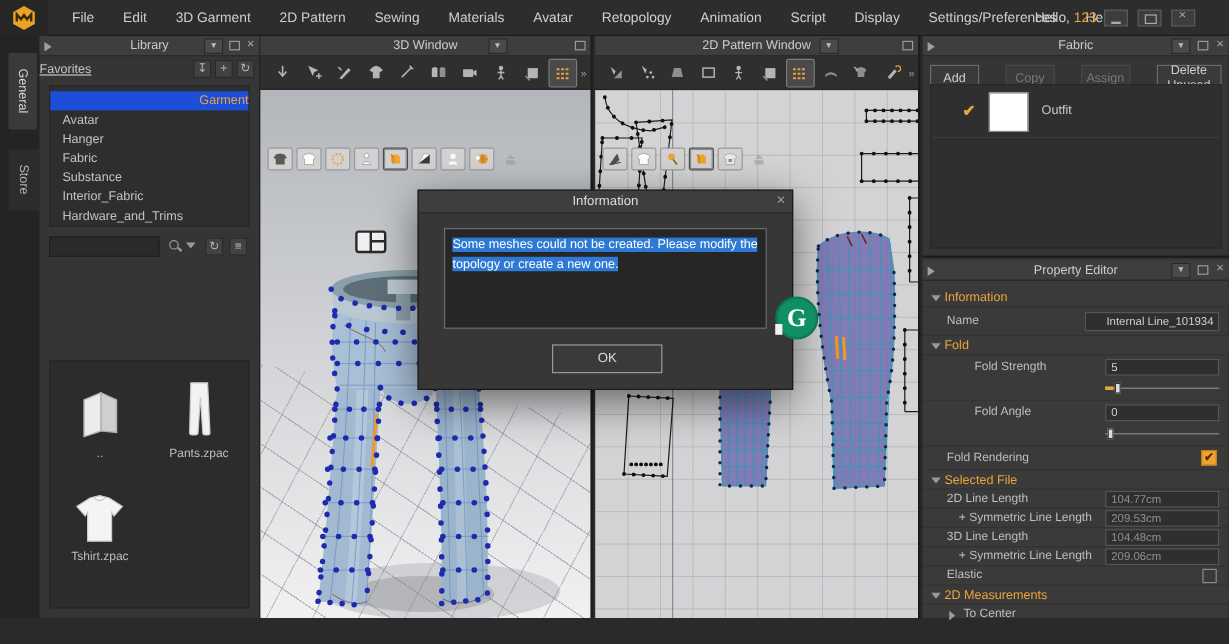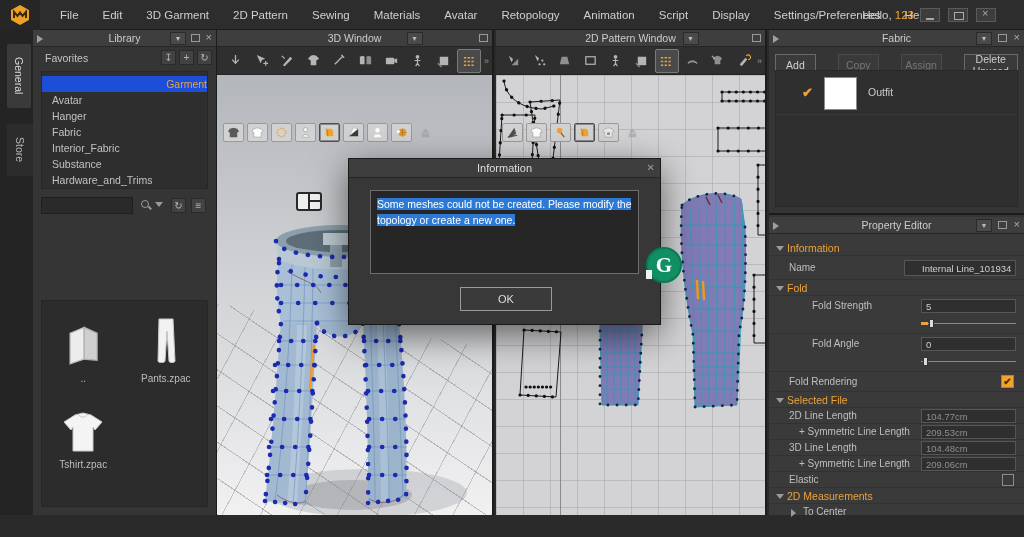--- a/index.html
+++ b/index.html
@@ -35,21 +35,21 @@
   .pin{position:absolute;left:4px;top:5px;width:0;height:0;border-left:6px solid #a0a0a0;
        border-top:4px solid transparent;border-bottom:4px solid transparent;}
   .hdrop{position:absolute;top:2px;width:16px;height:13px;background:#4a4a4a;border:1px solid #2a2a2a;
          color:#bbb;font-size:7px;text-align:center;line-height:12px;}
   .hfloat{position:absolute;top:4px;width:9px;height:8px;border:1px solid #9a9a9a;}
   .hclose{position:absolute;top:1px;color:#aaa;font-size:11px;}
 
   
   .library{position:absolute;left:33px;top:30px;width:184px;height:485px;background:#353535;border-right:1px solid #1c1c1c;}
   .library .hdrop{right:30px;} .library .hfloat{right:16px;} .library .hclose{right:4px;}
-  .favrow{position:relative;height:22px;line-height:22px;padding-left:12px;font-size:10.5px;color:#c4c4c4;}
+  .favrow{position:relative;height:22px;line-height:22px;padding-left:0;font-size:10.5px;color:#c4c4c4;text-decoration:underline;}
   .favicons{position:absolute;right:4px;top:3px;display:flex;gap:3px;}
   .sicon{width:15px;height:15px;background:#424242;border:1px solid #2a2a2a;color:#b5b5b5;
          font-size:10px;text-align:center;line-height:14px;}
   .favlist{margin:2px 8px 0 8px;background:#2e2e2e;border:1px solid #272727;padding:4px 0;height:118px;}
   .fitem{height:16px;line-height:16px;padding-left:10px;font-size:10.5px;color:#c2c2c2;}
   .fitem.sel{background:#1d4ed8;color:#eba33b;text-align:right;}
   .searchrow{position:relative;margin:8px 8px 0 8px;height:17px;}
   .searchbox{width:92px;height:17px;background:#2a2a2a;border:1px solid #1f1f1f;}
   .mag{position:absolute;left:100px;top:3px;width:8px;height:8px;border:1.5px solid #9a9a9a;border-radius:50%;}
   .mag::after{content:"";position:absolute;left:6px;top:6px;width:4px;height:1.5px;background:#9a9a9a;transform:rotate(45deg);}
@@ -225,22 +225,22 @@
         <span class="sicon">↧</span>
         <span class="sicon">+</span>
         <span class="sicon">↻</span>
       </span>
     </div>
     <div class="favlist">
       <div class="fitem sel">Garment</div>
       <div class="fitem">Avatar</div>
       <div class="fitem">Hanger</div>
       <div class="fitem">Fabric</div>
+      <div class="fitem">Substance</div>
       <div class="fitem">Interior_Fabric</div>
-      <div class="fitem">Substance</div>
       <div class="fitem">Hardware_and_Trims</div>
     </div>
     <div class="searchrow">
       <input class="searchbox" style="">
       <span class="mag"></span>
       <span class="magdrop"></span>
       <span class="sicon ric" style="right:22px;">↻</span>
       <span class="sicon ric" style="right:2px;">≡</span>
     </div>
     <div class="filegrid">

